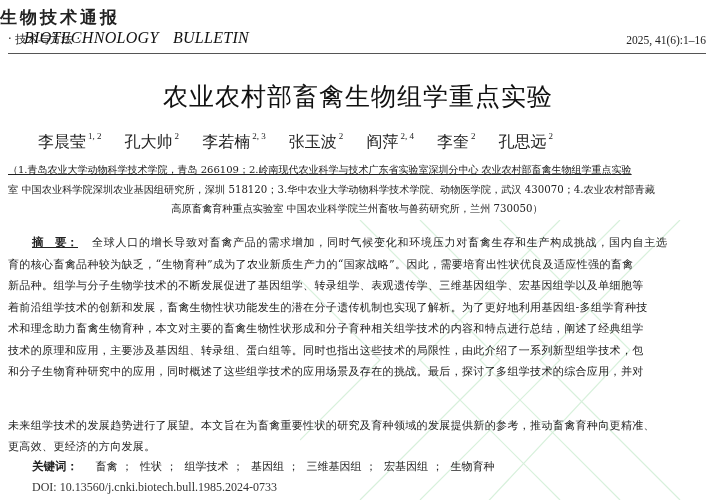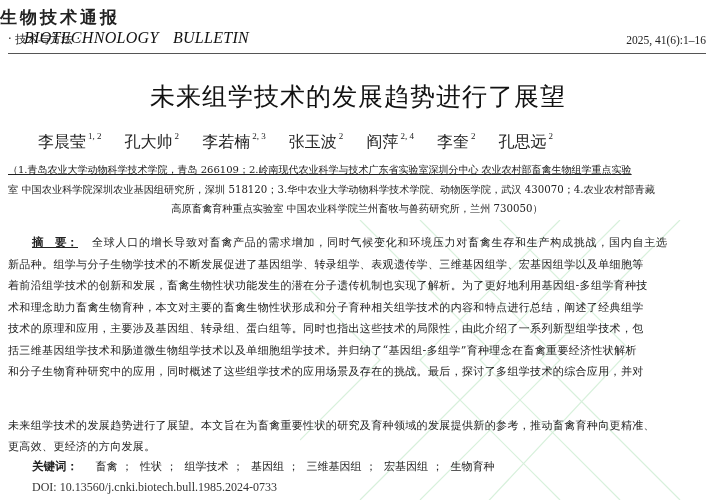--- a/index.html
+++ b/index.html
@@ -83,45 +83,45 @@
     <path d="M0 60 L80 140 L0 220"></path>
   </g>
 </svg>
 
 <div class="journal-cn">生物技术通报</div>
 <div class="section-tag">· 技术与方法 ·</div>
 <div class="journal-en">BIOTECHNOLOGY BULLETIN</div>
 <div class="citation">2025, 41(6):1–16</div>
 <div class="header-rule"></div>
 
-<h1 class="title" style="margin:0;font-weight:normal;">未来组学技术的发展趋势进行了展望</h1>
+<h1 class="title" style="margin:0;font-weight:normal;">农业农村部畜禽生物组学重点实验</h1>
 
 <div class="authors">
   <span class="author"><span>李晨莹</span><sup>1, 2</sup></span>
   <span class="author"><span>孔大帅</span><sup>2</sup></span>
   <span class="author"><span>李若楠</span><sup>2, 3</sup></span>
   <span class="author"><span>张玉波</span><sup>2</sup></span>
   <span class="author"><span>阎萍</span><sup>2, 4</sup></span>
   <span class="author"><span>李奎</span><sup>2</sup></span>
   <span class="author"><span>孔思远</span><sup>2</sup></span>
 </div>
 
 <div class="affil">
   <span class="line" style="font-size:10px;text-decoration:underline;">（1.青岛农业大学动物科学技术学院，青岛  266109；2.岭南现代农业科学与技术广东省实验室深圳分中心  农业农村部畜禽生物组学重点实验</span>
   <span class="line" style="font-size:10.2px;">室  中国农业科学院深圳农业基因组研究所，深圳  518120；3.华中农业大学动物科学技术学院、动物医学院，武汉  430070；4.农业农村部青藏</span>
   <span class="line center" style="font-size:10.2px;">高原畜禽育种重点实验室  中国农业科学院兰州畜牧与兽药研究所，兰州  730050）</span>
 </div>
 
 <div class="abstract">
   <span class="line"><span class="abs-label">摘　要：</span><span>全球人口的增长导致对畜禽产品的需求增加，同时气候变化和环境压力对畜禽生存和生产构成挑战，国内自主选</span></span>
+  <span class="line" style="letter-spacing:0.35px;">育的核心畜禽品种较为缺乏，“生物育种”成为了农业新质生产力的“国家战略”。因此，需要培育出性状优良及适应性强的畜禽</span>
   <span class="line" style="letter-spacing:0.35px;">新品种。组学与分子生物学技术的不断发展促进了基因组学、转录组学、表观遗传学、三维基因组学、宏基因组学以及单细胞等</span>
   <span class="line" style="letter-spacing:0.35px;">着前沿组学技术的创新和发展，畜禽生物性状功能发生的潜在分子遗传机制也实现了解析。为了更好地利用基因组-多组学育种技</span>
   <span class="line" style="letter-spacing:0.35px;">术和理念助力畜禽生物育种，本文对主要的畜禽生物性状形成和分子育种相关组学技术的内容和特点进行总结，阐述了经典组学</span>
   <span class="line" style="letter-spacing:0.35px;">技术的原理和应用，主要涉及基因组、转录组、蛋白组等。同时也指出这些技术的局限性，由此介绍了一系列新型组学技术，包</span>
-  <span class="line" style="letter-spacing:0.35px;">括三维基因组学技术和肠道微生物组学技术以及单细胞组学技术。并归纳了“基因组-多组学”育种理念在畜禽重要经济性状解析</span>
   <span class="line" style="letter-spacing:0.35px;">和分子生物育种研究中的应用，同时概述了这些组学技术的应用场景及存在的挑战。最后，探讨了多组学技术的综合应用，并对</span>
   <span class="line" style="letter-spacing:0.35px;margin-top:32px;">未来组学技术的发展趋势进行了展望。本文旨在为畜禽重要性状的研究及育种领域的发展提供新的参考，推动畜禽育种向更精准、</span>
   <span class="line" style="letter-spacing:0.35px;">更高效、更经济的方向发展。</span>
 </div>
 
 <div class="keywords">
   <span class="kw-label">关键词：</span>
   <span>畜禽</span><span class="kw-sep">；</span>
   <span>性状</span><span class="kw-sep">；</span>
   <span>组学技术</span><span class="kw-sep">；</span>

